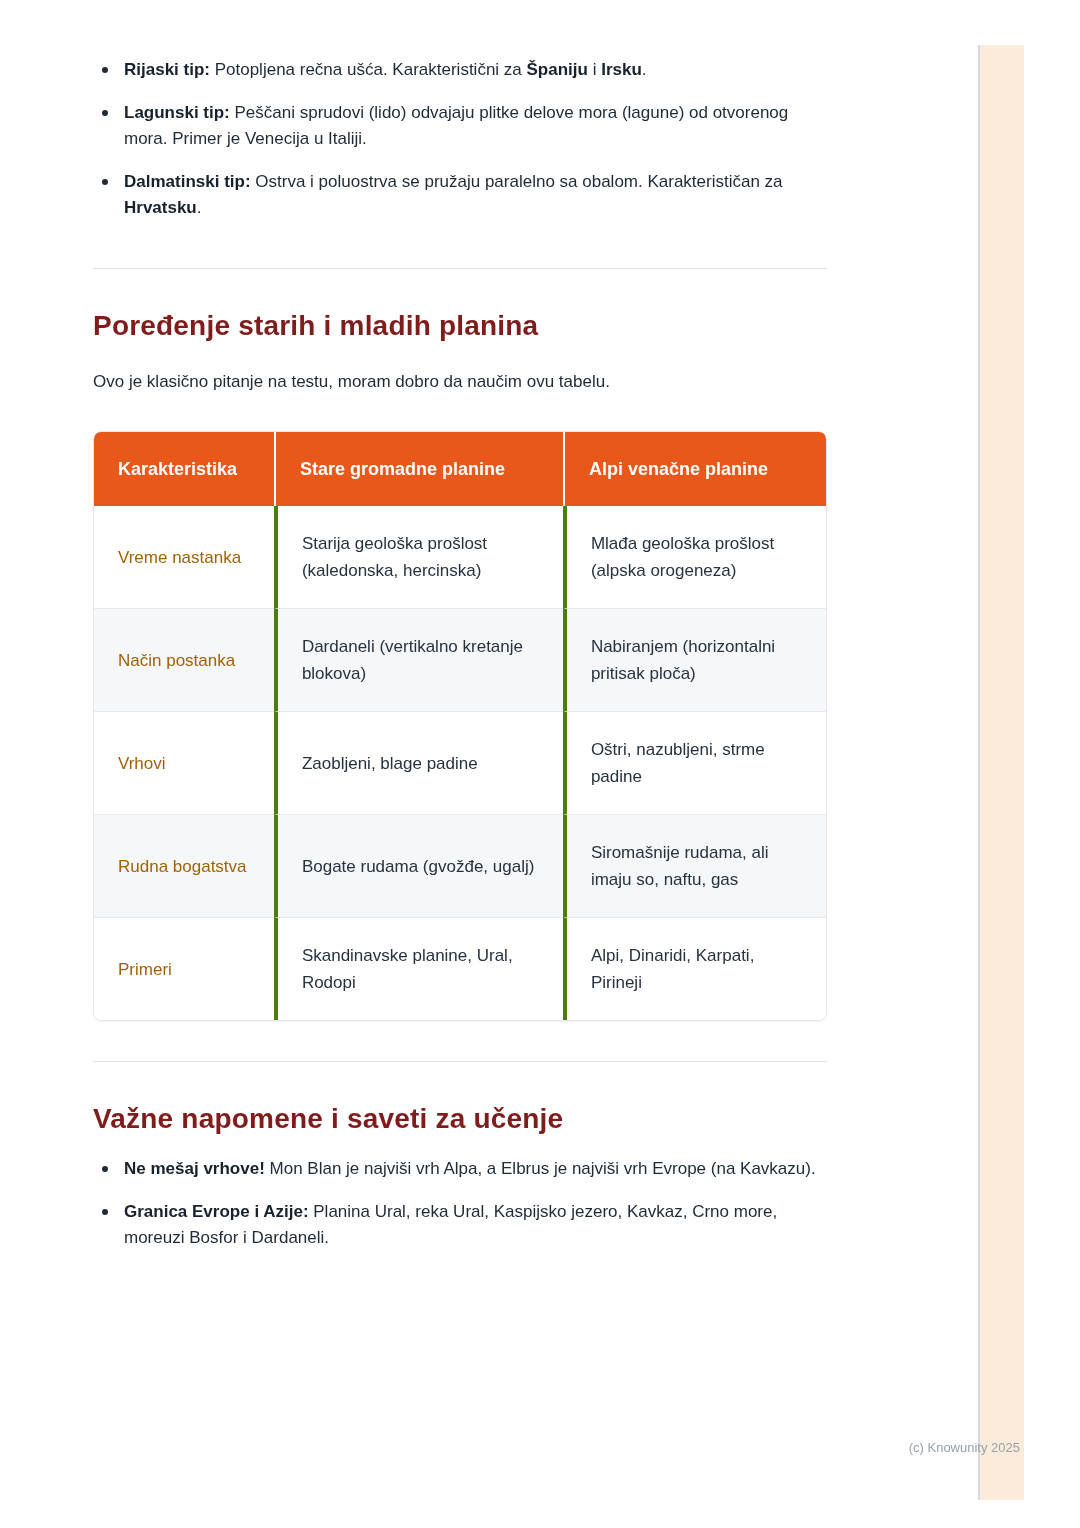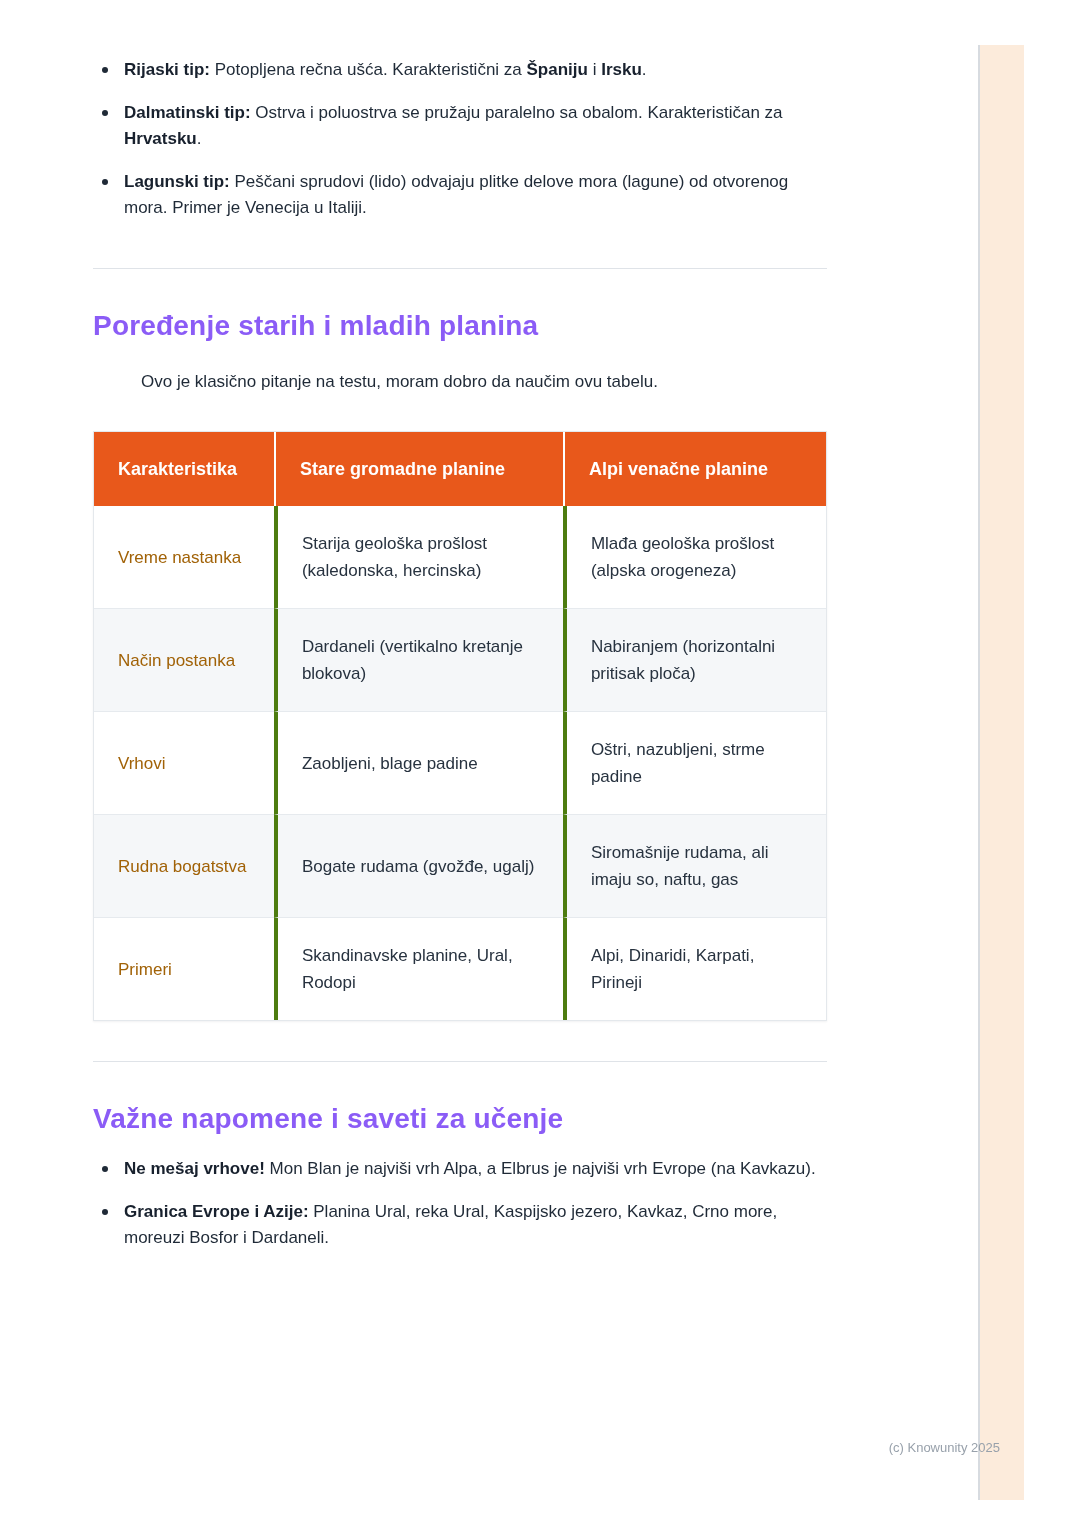--- a/index.html
+++ b/index.html
@@ -58,38 +58,37 @@
     border: none;
     border-top: 1px solid #dfe3e8;
     margin-top: 47px;
   }
 
   h2.heading {
     margin-top: 40px;
     font-size: 28px;
     line-height: 34px;
     font-weight: 700;
-    color: #8b5cf6;
+    color: #7f1d1d;
     letter-spacing: 0.2px;
   }
 
   p.para {
     margin-top: 26px;
     font-size: 17px;
     line-height: 26px;
     color: #1f2a37;
-    margin-left: 48px;
   }
 
   table.cmp-table {
     margin-top: 36px;
     width: 734px;
     border-collapse: separate;
     border-spacing: 0;
-    border-radius: 0;
+    border-radius: 8px;
     overflow: hidden;
     box-shadow: 0 1px 2px rgba(16, 24, 40, 0.06);
     font-size: 17px;
     line-height: 27px;
   }
   table.cmp-table thead th {
     background: #e8581b;
     color: #ffffff;
     font-weight: 700;
     font-size: 18px;
@@ -120,40 +119,40 @@
   table.cmp-table tbody td { border-left: 4px solid #4d7c0f; }
   table.cmp-table tbody tr:nth-child(even) th,
   table.cmp-table tbody tr:nth-child(even) td { background: #f5f7f9; }
   table.cmp-table tbody th { border-right: 0; }
   table.cmp-table tbody tr:first-child th,
   table.cmp-table tbody tr:first-child td { border-top: 0; }
   table.cmp-table { border: 1px solid #e4e8ec; }
 
   .footer {
     position: absolute;
-    right: 80px;
+    right: 60px;
     top: 1440px;
     font-size: 13px;
     color: #98a1ab;
     z-index: 2;
   }
 </style>
 </head>
 <body>
 
 <div class="page">
 
   <div class="side-stripe"></div>
 
   <div class="content">
 
     <ul class="bullets">
         <li><strong>Rijaski tip:</strong><span> Potopljena rečna ušća. Karakteristični za </span><strong>Španiju</strong><span> i </span><strong>Irsku</strong><span>.</span></li>
+        <li><strong>Lagunski tip:</strong><span> Peščani sprudovi (lido) odvajaju plitke delove mora (lagune) od otvorenog mora. Primer je Venecija u Italiji.</span></li>
         <li><strong>Dalmatinski tip:</strong><span> Ostrva i poluostrva se pružaju paralelno sa obalom. Karakterističan za </span><strong>Hrvatsku</strong><span>.</span></li>
-        <li><strong>Lagunski tip:</strong><span> Peščani sprudovi (lido) odvajaju plitke delove mora (lagune) od otvorenog mora. Primer je Venecija u Italiji.</span></li>
       </ul>
 
     <hr class="divider">
 
     <h2 class="heading">Poređenje starih i mladih planina</h2>
 
     <p class="para">Ovo je klasično pitanje na testu, moram dobro da naučim ovu tabelu.</p>
 
     <table class="cmp-table">
       <colgroup>

